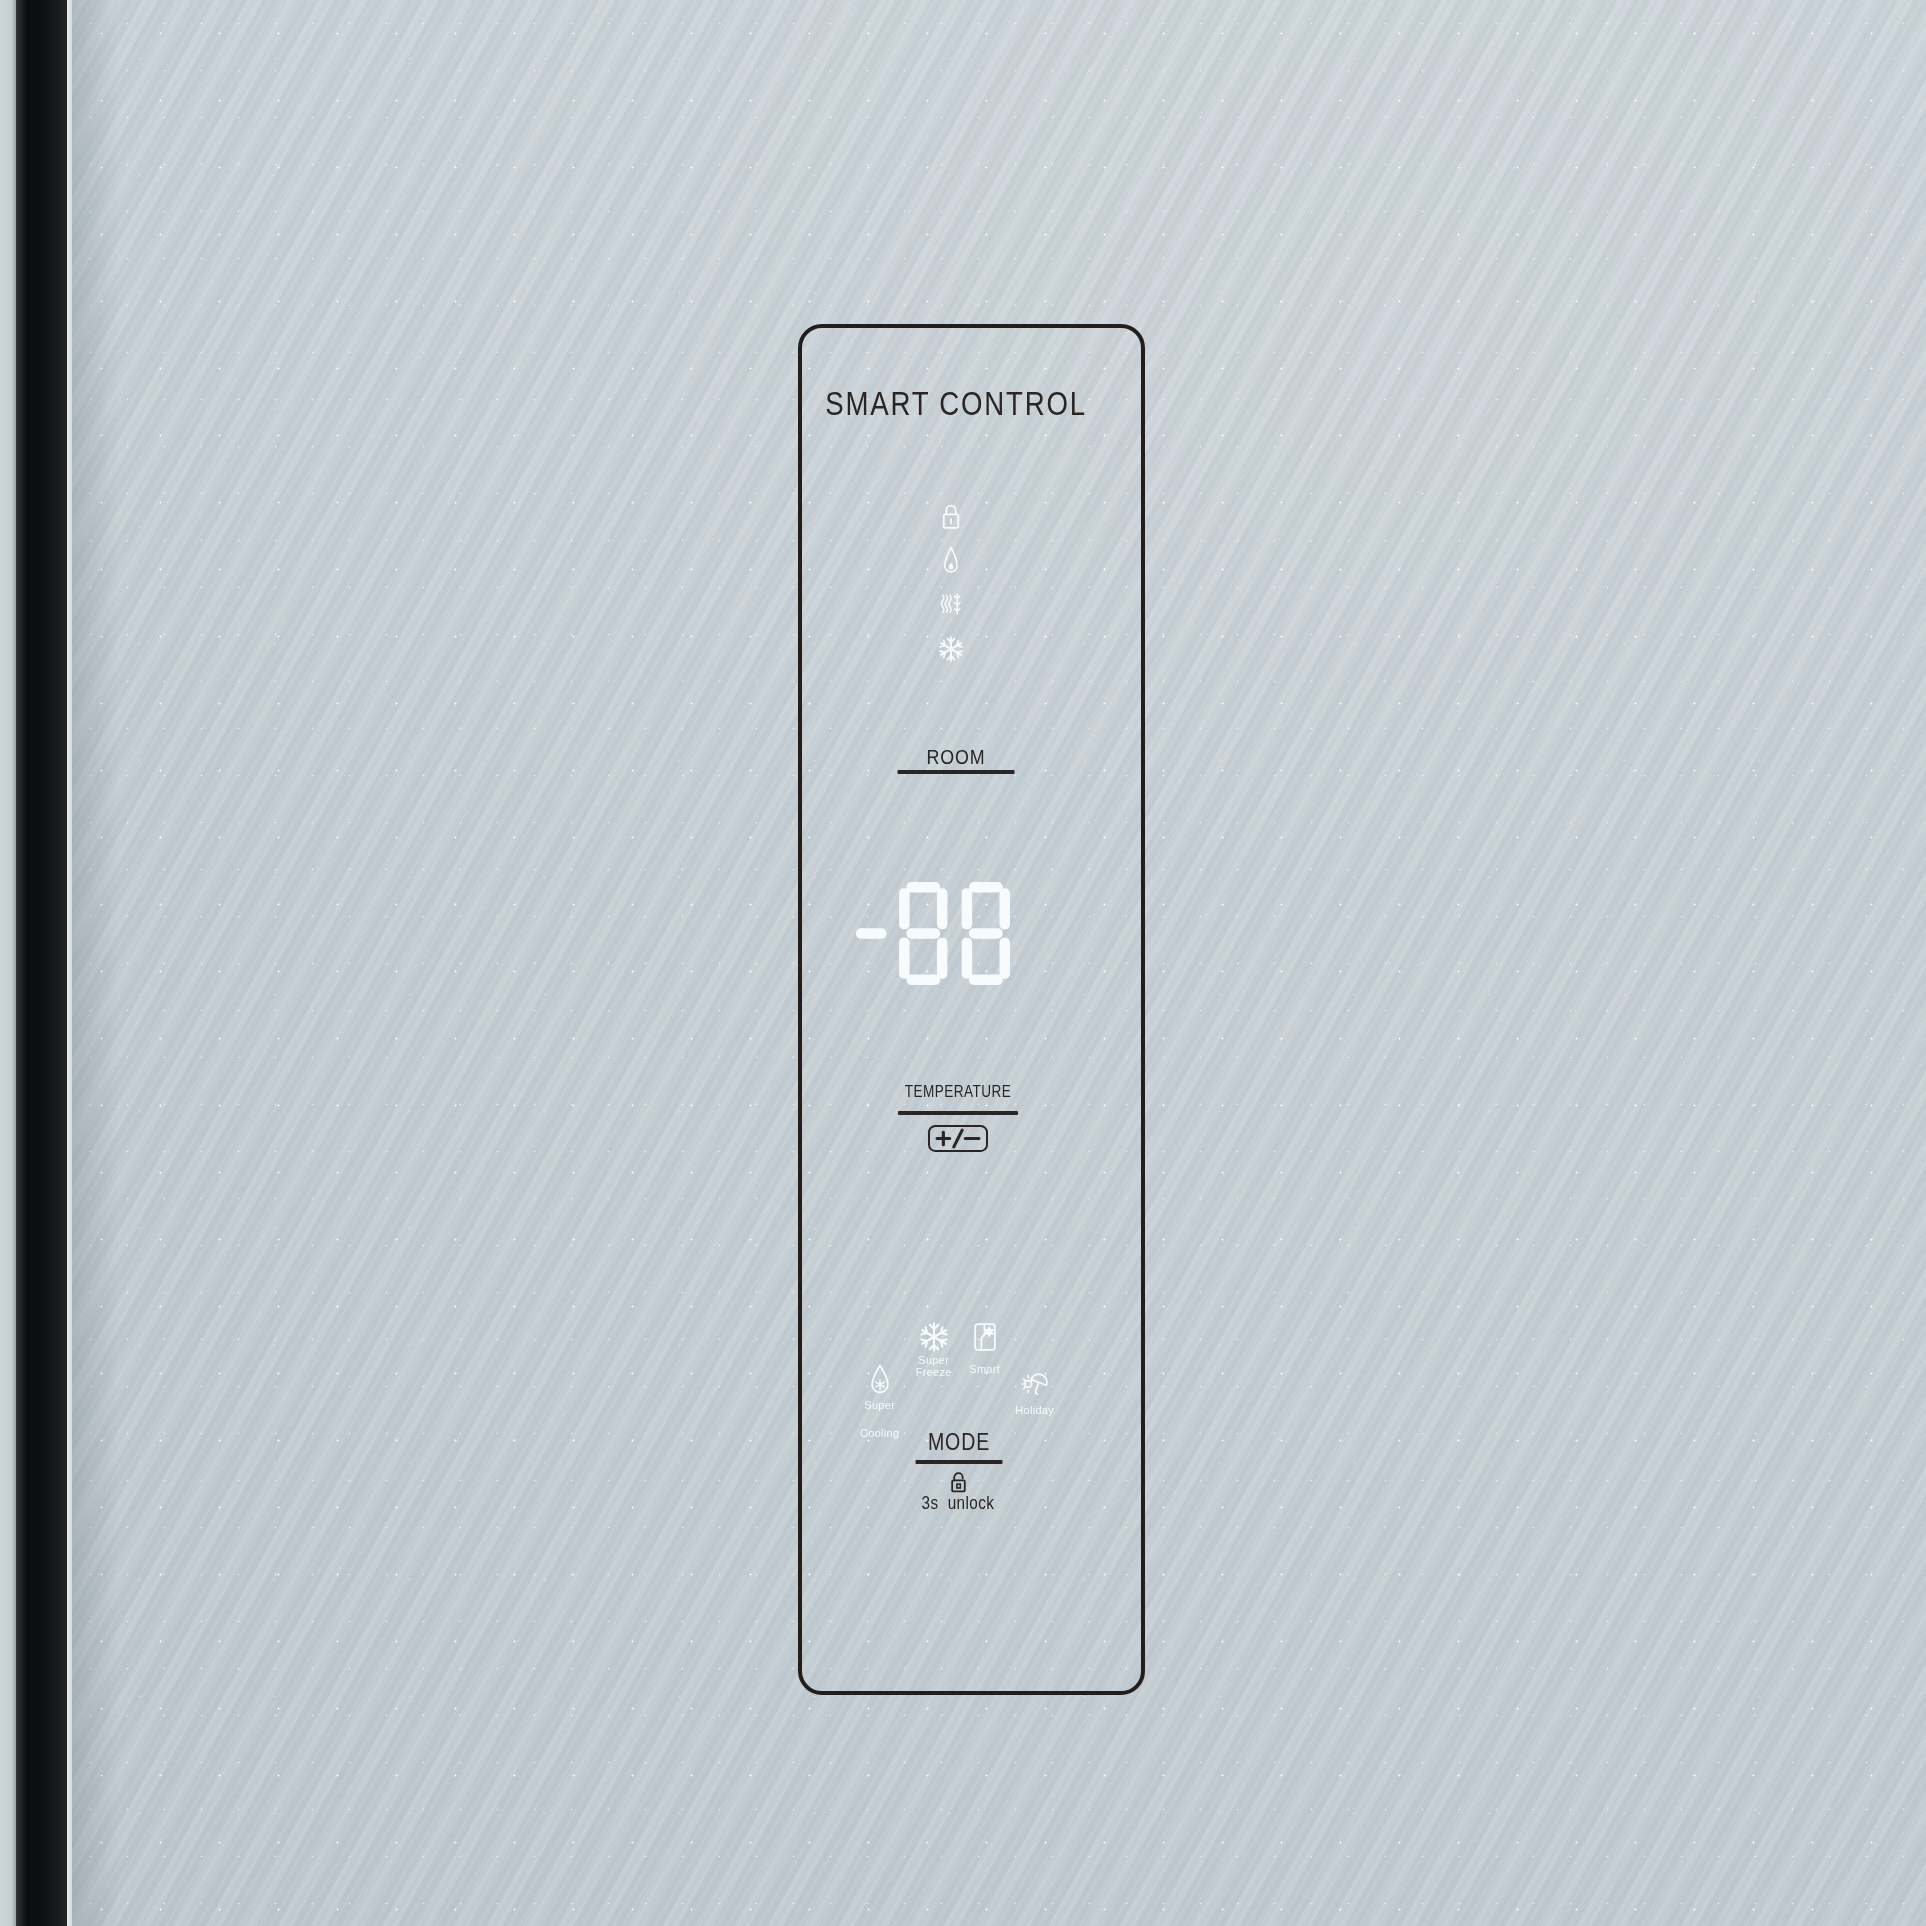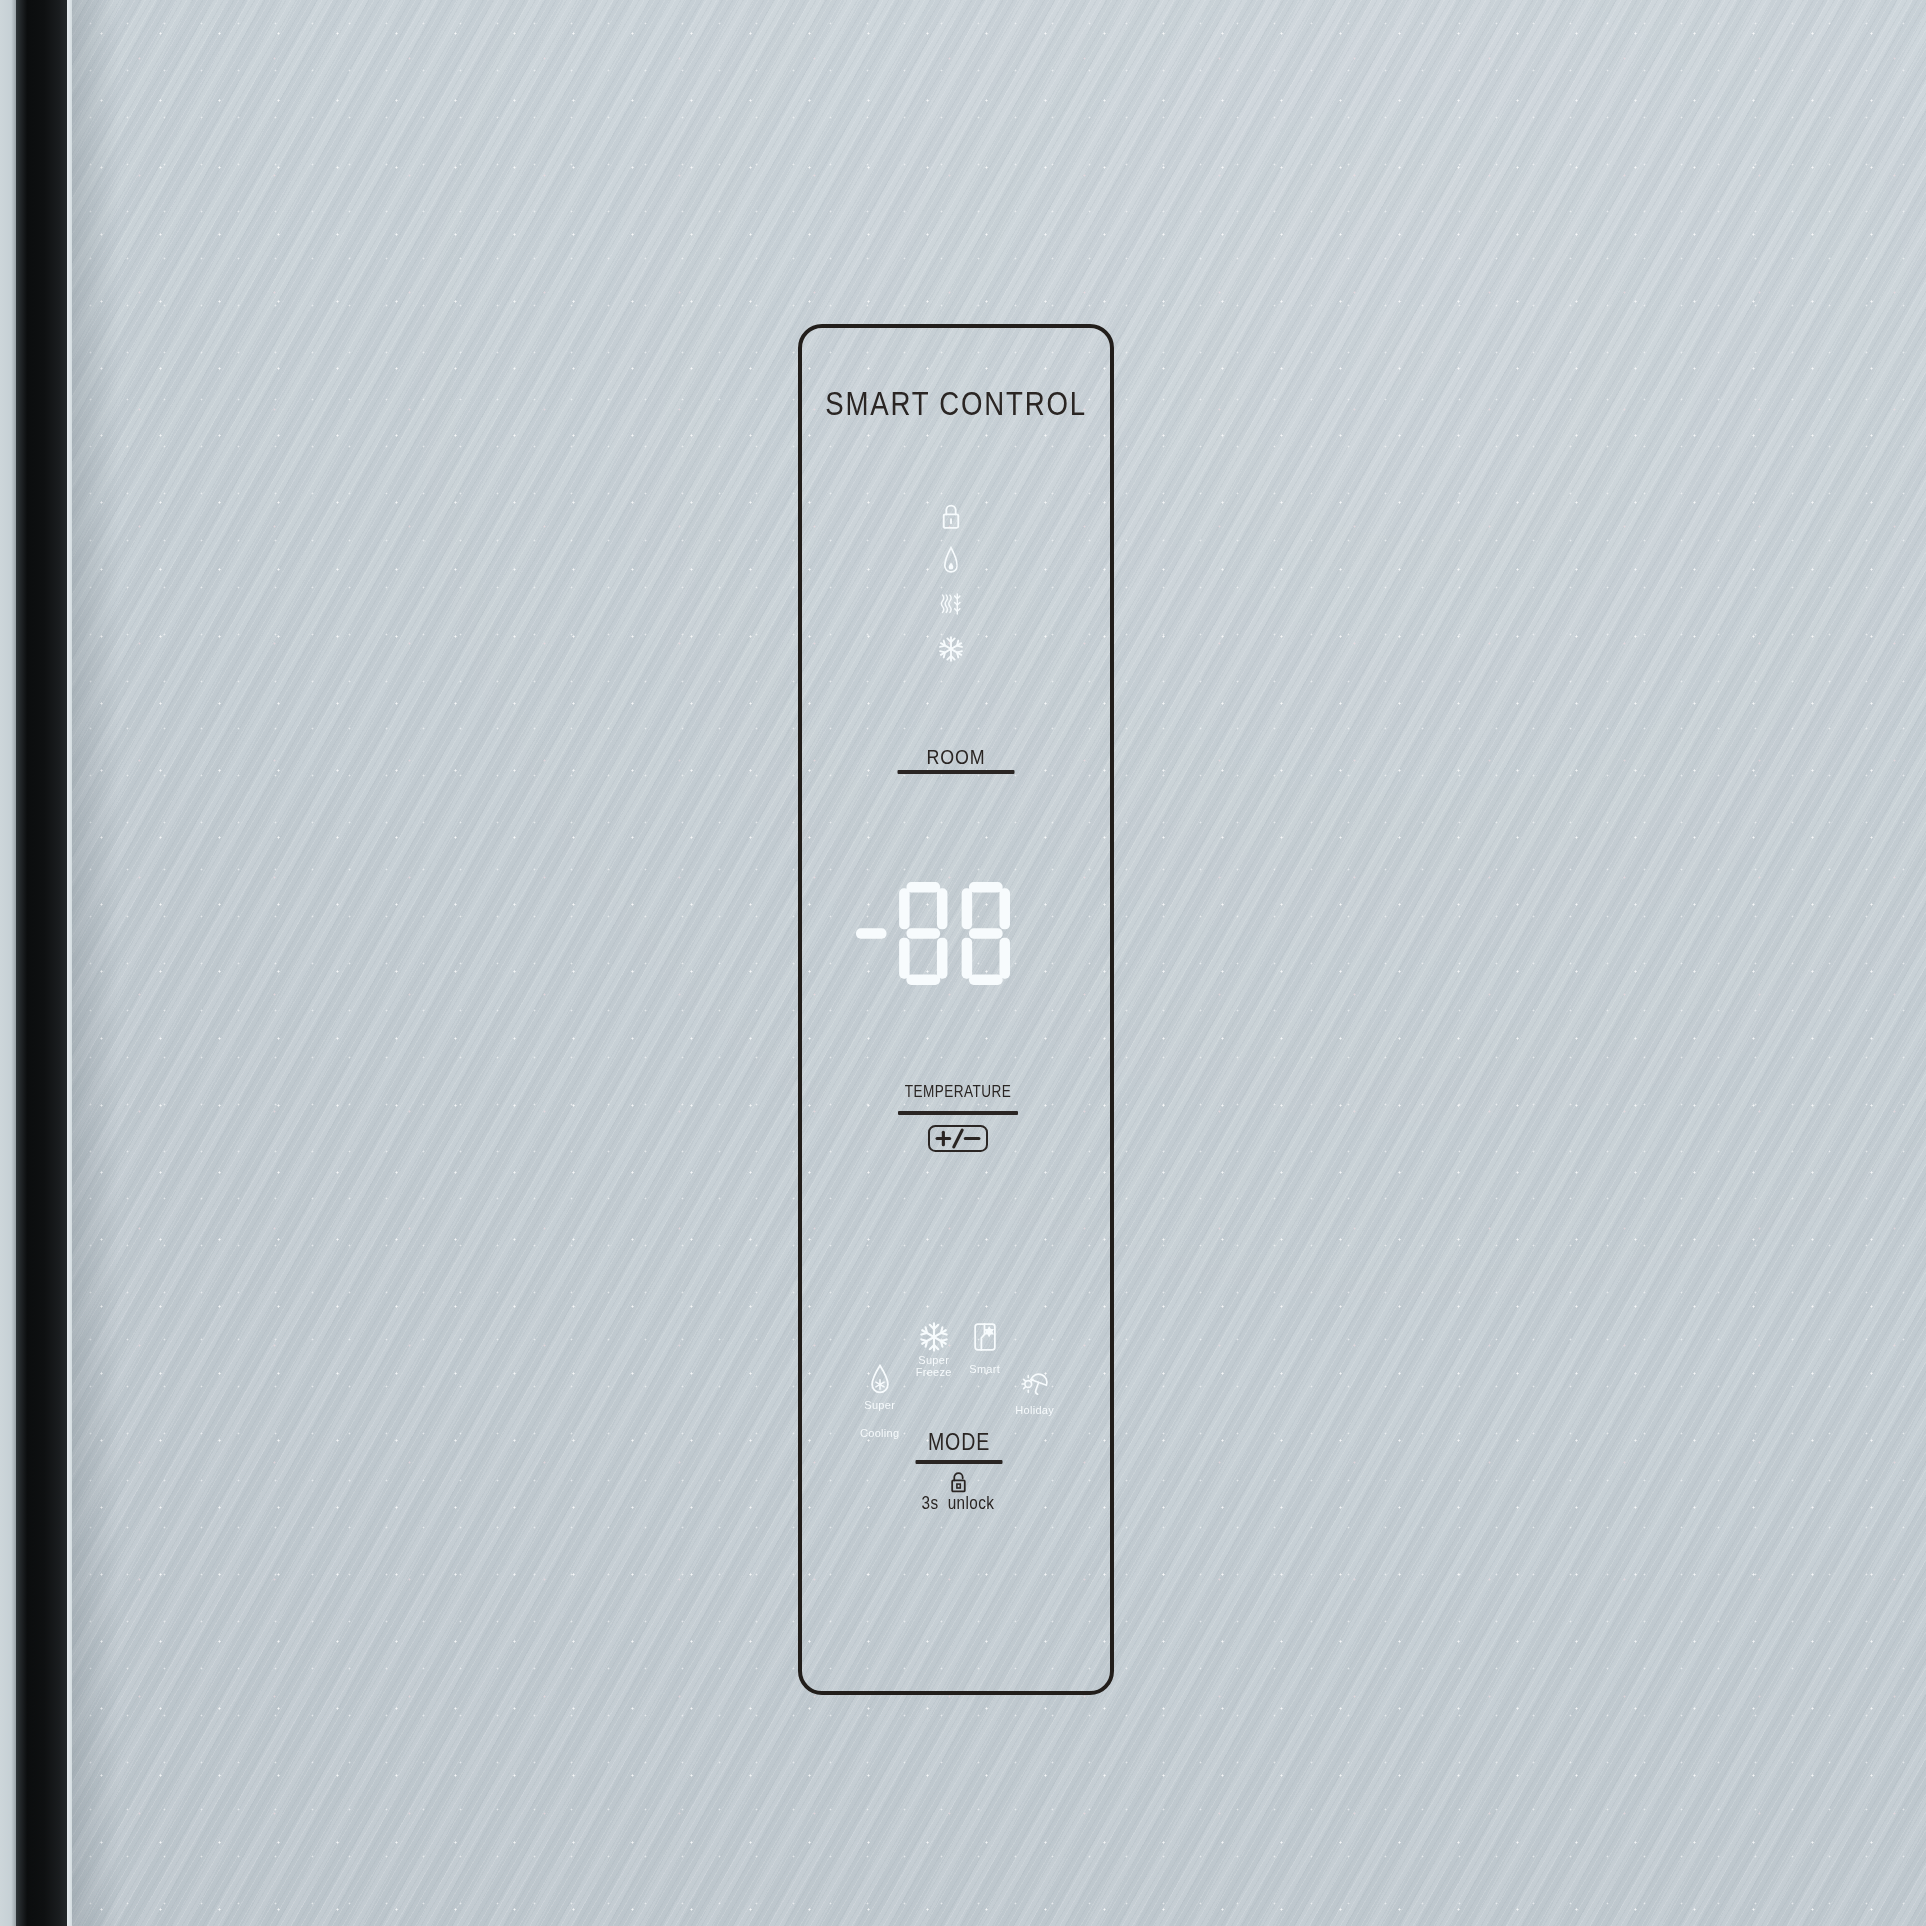--- a/index.html
+++ b/index.html
@@ -21,21 +21,21 @@
       radial-gradient(circle,rgba(255,255,255,.6) 0 0.6px,rgba(255,255,255,0) 1.2px),
       radial-gradient(circle,rgba(255,225,230,.5) 0 0.7px,rgba(255,235,225,0) 1.3px),
       repeating-linear-gradient(120deg,rgba(255,255,255,.13) 0 1px,rgba(255,255,255,0) 1px 4.7px,rgba(150,162,170,.12) 4.7px 5.8px,rgba(255,255,255,0) 5.8px 9px),
       repeating-linear-gradient(118deg,rgba(255,255,255,.06) 0 13.6px,rgba(140,152,160,.06) 13.6px 31px),
       radial-gradient(130% 120% at 72% 18%,rgba(255,255,255,.10) 0%,rgba(255,255,255,0) 45%,rgba(90,104,114,.10) 100%),
       linear-gradient(180deg,#c9d2d8 0%,#c4cdd3 45%,#c6cfd5 100%);
     background-size:59px 67px,37px 47px,135px 117px,auto,auto,auto,auto;}
   #door-surface::before{content:"";position:absolute;left:0;top:0;width:47px;height:100%;
     background:linear-gradient(90deg,rgba(108,120,128,.28),rgba(108,120,128,0));}
   
-  #control-panel{position:absolute;left:798px;top:324px;width:316px;height:1371px;}
+  #control-panel{position:absolute;left:798px;top:324px;width:316px;height:1371px;padding-left:31px;}
   #panel-outline{position:absolute;left:0;top:0;right:0;bottom:0;
     border:4.7px solid var(--outline,#221e1b);border-radius:24px;}
   #panel-content{position:absolute;left:4.7px;top:4.7px;width:306px;height:1361px;}
   .ctext{position:absolute;transform:translateX(-50%);text-align:center;white-space:nowrap;
     color:var(--ink,#2a2523);}
   .cond{display:inline-block;transform:scaleX(.85);transform-origin:50% 50%;}
   .rule{position:absolute;transform:translateX(-50%);background:var(--ink,#2a2523);border-radius:1px;}
   .icon{display:block;color:var(--led,#f7fbfd);}
   .icon.dark{color:var(--ink,#2a2523);}
   #panel-title{top:58px;left:153px;font-size:32.5px;line-height:35px;letter-spacing:2.1px;font-weight:400;}

